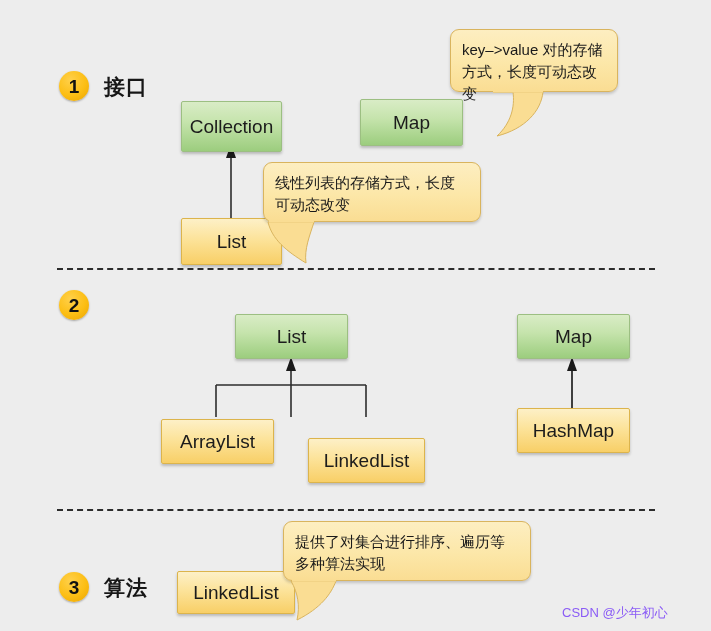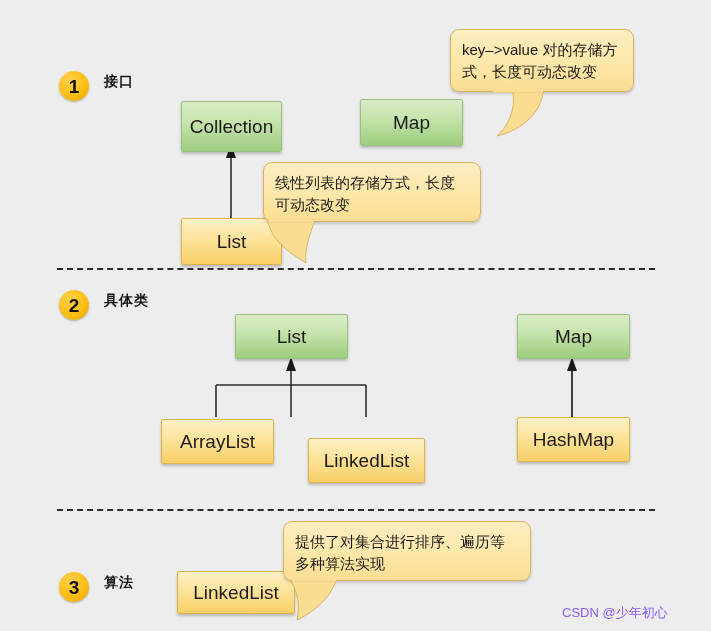--- a/index.html
+++ b/index.html
@@ -14,21 +14,21 @@
   
   .badge{
     position:absolute;width:30px;height:30px;border-radius:50%;
     background:radial-gradient(circle at 38% 30%, #ffd04a 0%, #fcbe14 55%, #eba400 100%);
     box-shadow:0 1px 2px rgba(0,0,0,.30);
     color:#111;font-size:19px;font-weight:bold;
     display:flex;align-items:center;justify-content:center;
     line-height:1;
   }
   .sec-title{
-    position:absolute;font-size:14px;font-weight:bold;color:#171717;
+    position:absolute;font-size:21px;font-weight:bold;color:#171717;
     letter-spacing:1px;white-space:nowrap;
   }
 
   
   .node{
     position:absolute;border-radius:2px;
     display:flex;align-items:center;justify-content:center;
     font-size:19px;color:#1c1c1c;white-space:nowrap;
     box-shadow:0 2px 3px rgba(0,0,0,.22);
   }
@@ -78,40 +78,39 @@
     <line x1="51" y1="142" x2="51" y2="55" stroke="#2c2c2c" stroke-width="1.6"></line>
     <polygon points="51,44 46,58 56,58" fill="#1a1a1a"></polygon>
   </svg>
 
   <div class="node green" style="left:181px;top:101px;width:99px;height:49px;">Collection</div>
 
   <div class="node green" style="left:360px;top:99px;width:101px;height:45px;">Map</div>
 
   <div class="node yellow" style="left:181px;top:218px;width:99px;height:45px;">List</div>
 
-  <div class="callout" style="left:450px;top:29px;width:184px;height:63px;">
+  <div class="callout" style="left:450px;top:29px;width:168px;height:63px;">
     <span>key–&gt;value 对的存储方式，长度可动态改变</span>
     <svg class="tail" style="left:40px;top:61px;width:70px;height:48px;">
       <path d="M2,1 L52,1 C50,20 34,38 6,45 C20,32 24,16 22,1 Z" fill="#fadd93" stroke="#d9b45e" stroke-width="1"></path>
       <line x1="2" y1="0" x2="52" y2="0" stroke="#fadd93" stroke-width="3"></line>
     </svg>
   </div>
 
   <div class="callout" style="left:263px;top:162px;width:218px;height:60px;">
     <span>线性列表的存储方式，长度可动态改变</span>
     <svg class="tail" style="left:-16px;top:58px;width:70px;height:44px;">
       <path d="M20,1 L66,1 C62,14 56,28 58,42 C38,30 24,18 20,1 Z" fill="#fadd93" stroke="#d9b45e" stroke-width="1"></path>
       <line x1="21" y1="0" x2="66" y2="0" stroke="#fadd93" stroke-width="3"></line>
     </svg>
   </div>
 
   <div class="divider" style="left:57px;top:268px;width:598px;"></div>
 
   <div class="badge" style="left:59px;top:290px;">2</div>
-  <div class="sec-title" style="left:104px;top:292px;">具体类</div>
 
   <svg class="connector" style="left:195px;top:355px;width:240px;height:70px;">
     <line x1="96" y1="62" x2="96" y2="30" stroke="#2c2c2c" stroke-width="1.6"></line>
     <line x1="21" y1="30" x2="171" y2="30" stroke="#2c2c2c" stroke-width="1.6"></line>
     <line x1="21" y1="30" x2="21" y2="62" stroke="#2c2c2c" stroke-width="1.6"></line>
     <line x1="171" y1="30" x2="171" y2="62" stroke="#2c2c2c" stroke-width="1.6"></line>
     <line x1="96" y1="30" x2="96" y2="12" stroke="#2c2c2c" stroke-width="1.6"></line>
     <polygon points="96,2 91,16 101,16" fill="#1a1a1a"></polygon>
   </svg>
 
@@ -121,21 +120,21 @@
   </svg>
 
   <div class="node green" style="left:235px;top:314px;width:111px;height:43px;">List</div>
 
   <div class="node green" style="left:517px;top:314px;width:111px;height:43px;">Map</div>
 
   <div class="node yellow" style="left:161px;top:419px;width:111px;height:43px;">ArrayList</div>
 
   <div class="node yellow" style="left:308px;top:438px;width:115px;height:43px;">LinkedList</div>
 
-  <div class="node yellow" style="left:517px;top:417px;width:111px;height:43px;">HashMap</div>
+  <div class="node yellow" style="left:517px;top:408px;width:111px;height:43px;">HashMap</div>
 
   <div class="divider" style="left:57px;top:509px;width:598px;"></div>
 
   <div class="badge" style="left:59px;top:572px;">3</div>
   <div class="sec-title" style="left:104px;top:574px;">算法</div>
 
   <div class="node yellow" style="left:177px;top:571px;width:116px;height:41px;">LinkedList</div>
 
   <div class="callout" style="left:283px;top:521px;width:248px;height:60px;">
     <span>提供了对集合进行排序、遍历等多种算法实现</span>

